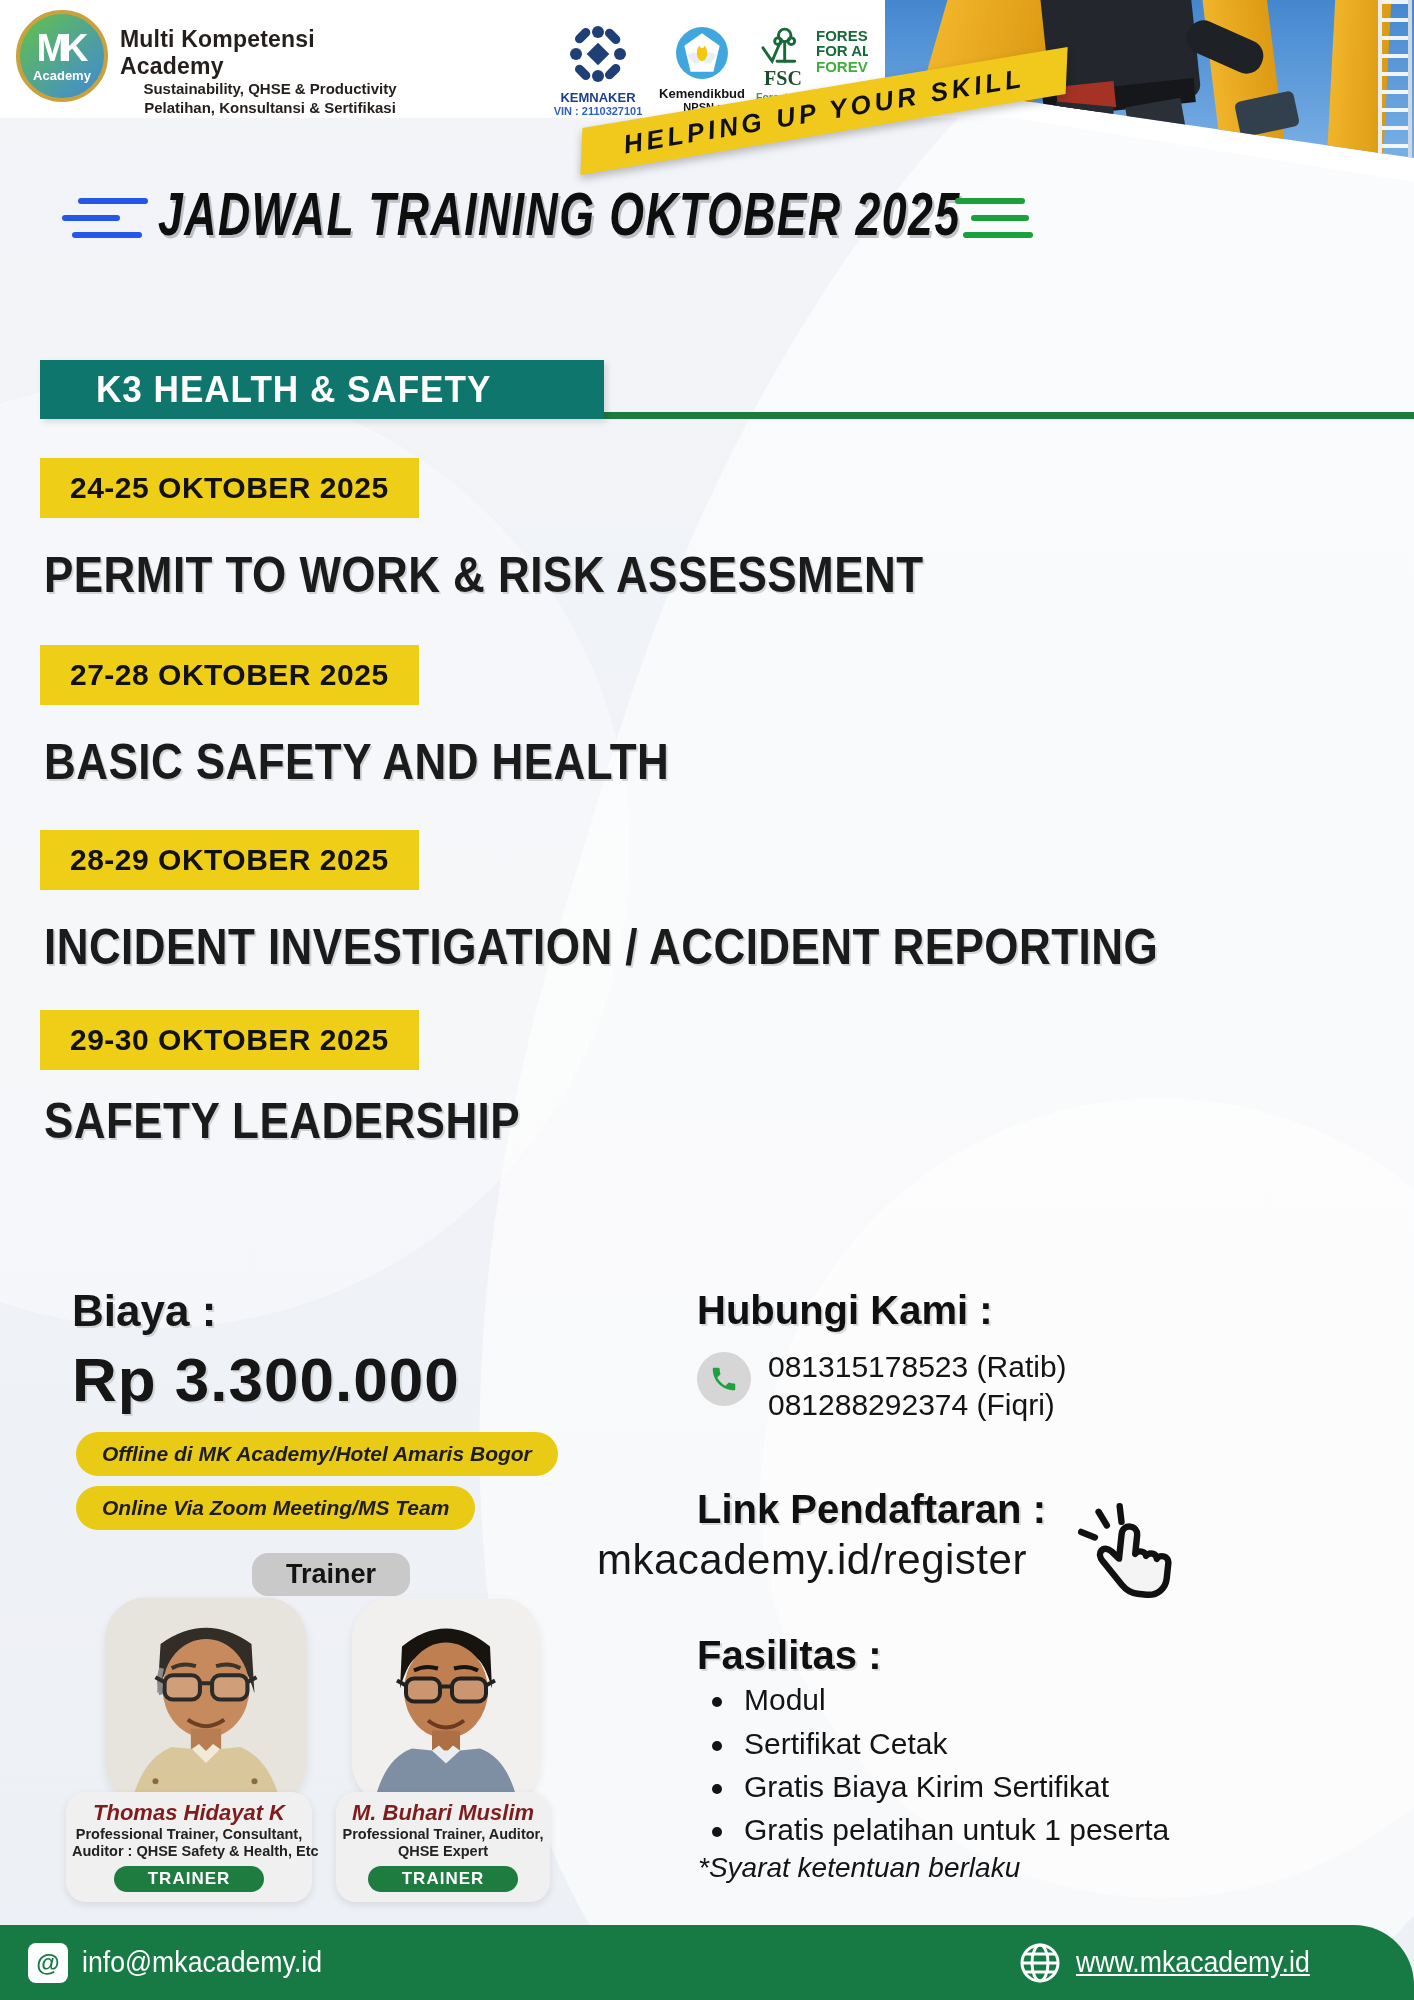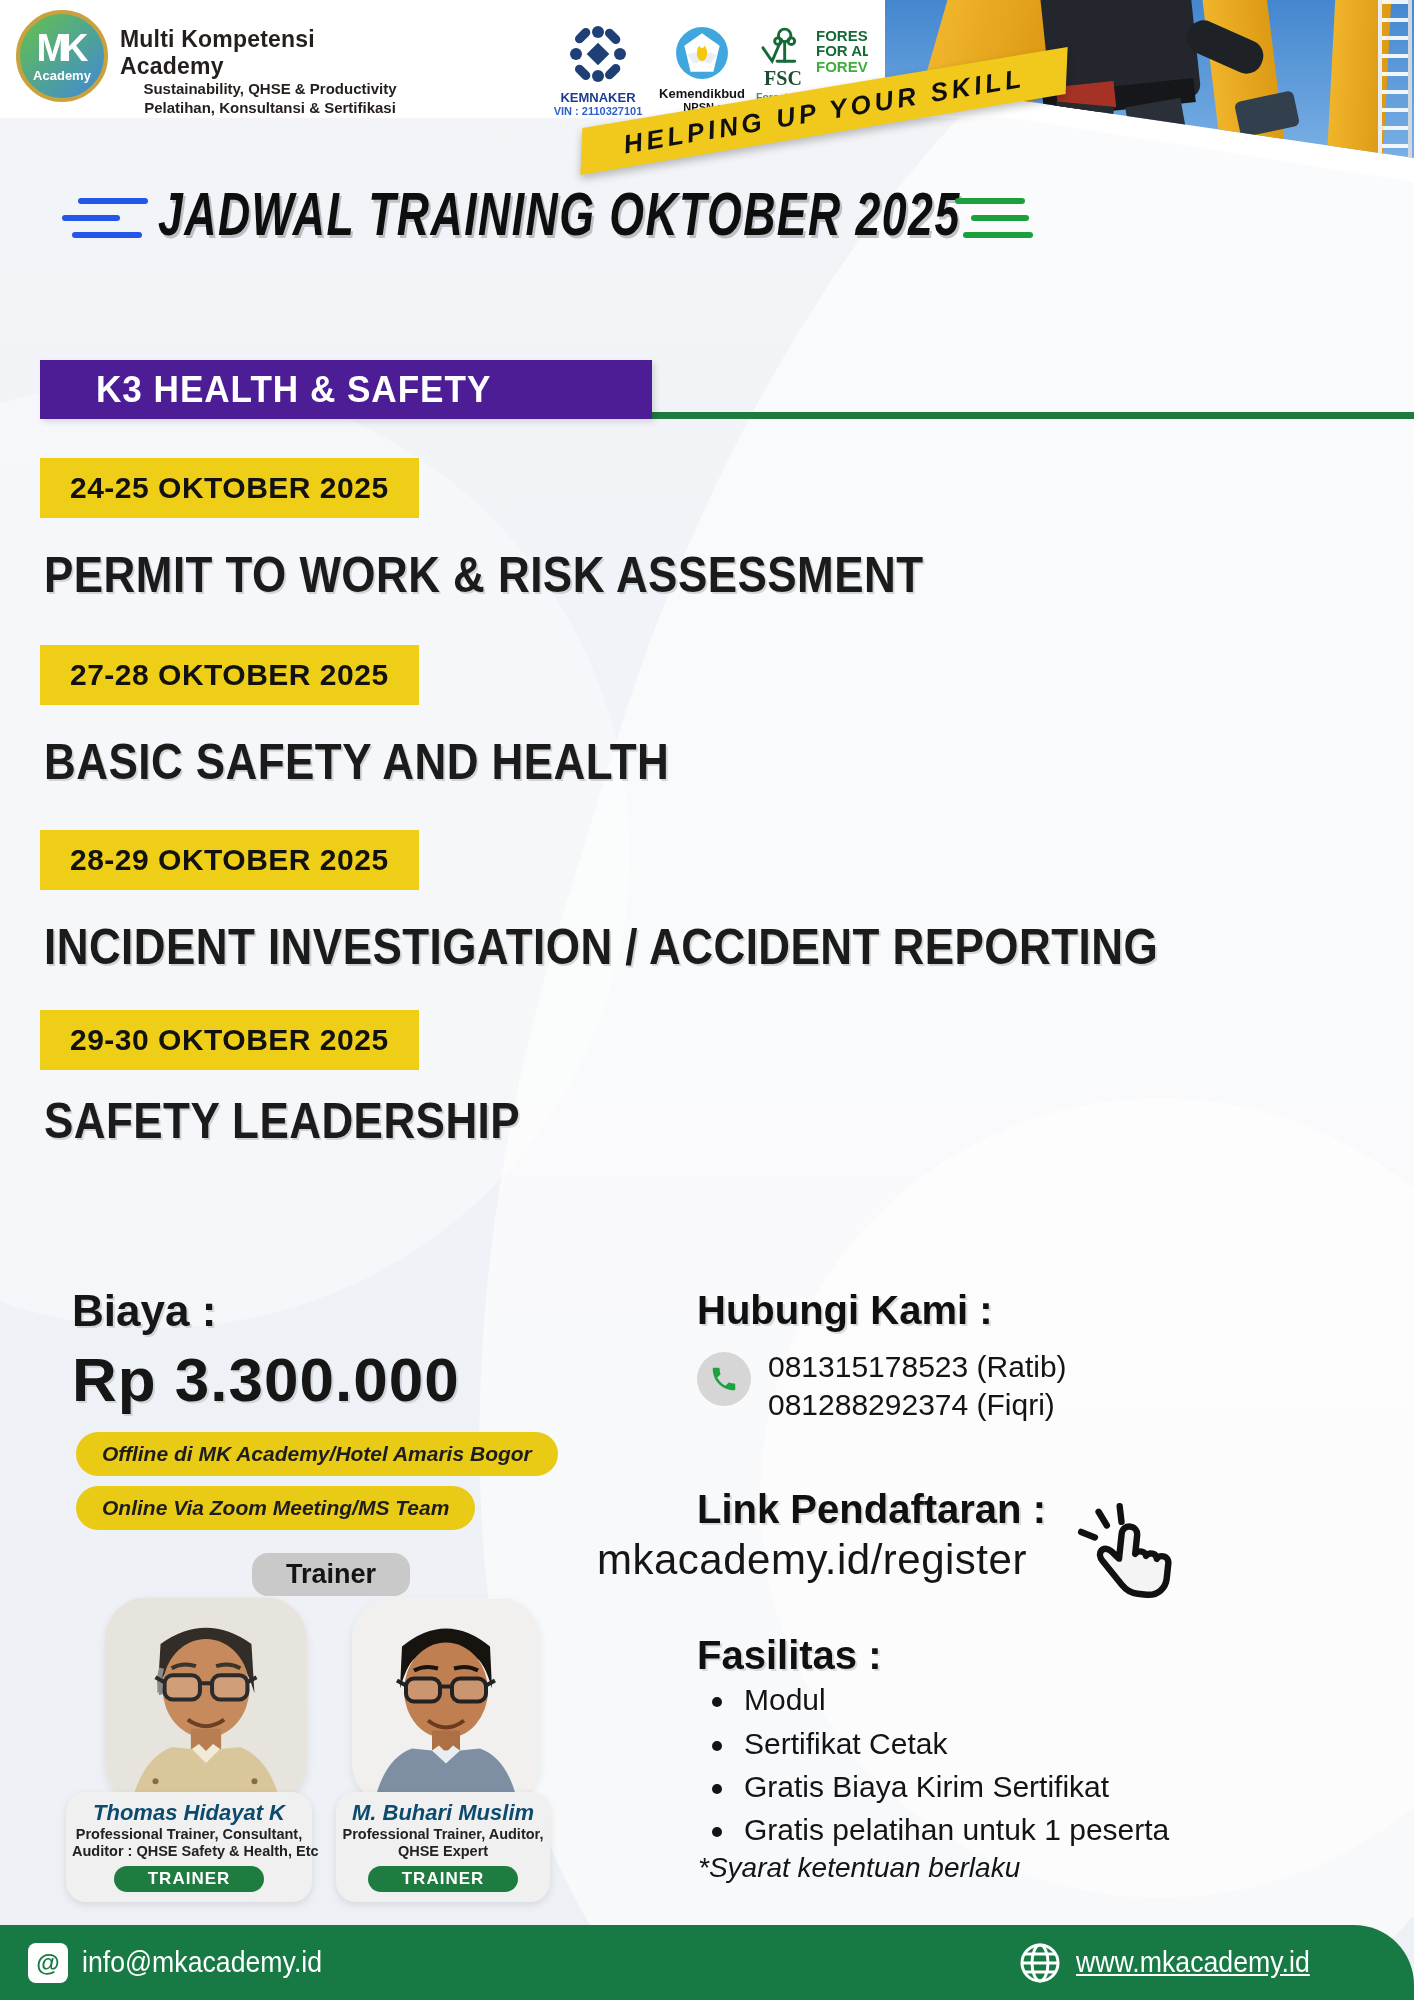--- a/index.html
+++ b/index.html
@@ -69,21 +69,21 @@
   .lines{position:absolute;display:flex;flex-direction:column;gap:11px;}
   .lines i{display:block;height:6px;border-radius:3px;}
   .lines-blue{left:62px;top:198px;}
   .lines-blue i{background:#2456e8;}
   .lines-green{left:955px;top:198px;}
   .lines-green i{background:#1ca03c;}
   .b1{width:70px;margin-left:16px;} .b2{width:58px;margin-left:0;} .b3{width:70px;margin-left:10px;}
   .g1{width:70px;margin-left:0;} .g2{width:58px;margin-left:16px;} .g3{width:70px;margin-left:8px;}
   
   .cat-underline{position:absolute;left:480px;top:412px;width:934px;height:7px;background:#1e7a3e;z-index:3;}
-  .cat-banner{position:absolute;left:40px;top:360px;width:612px;height:59px;background:#4c1d95;z-index:4;
+  .cat-banner{position:absolute;left:40px;top:360px;width:564px;height:59px;background:#0f766e;z-index:4;
       display:flex;align-items:center;padding-left:56px;box-sizing:border-box;box-shadow:3px 3px 6px rgba(0,0,0,.12);}
   .cat-banner span{font-size:37px;font-weight:800;color:#fff;letter-spacing:1px;transform:scaleX(.95);transform-origin:left center;white-space:nowrap;}
   
   .date-badge{position:absolute;left:40px;height:60px;background:#efce17;z-index:4;
       display:flex;align-items:center;padding:0 30px;}
   .date-badge span{font-size:30px;font-weight:800;color:#121212;letter-spacing:.5px;white-space:nowrap;}
   .course{position:absolute;left:44px;z-index:4;font-size:50px;font-weight:700;color:#1b1b1b;white-space:nowrap;
       transform:scaleX(.88);transform-origin:left center;letter-spacing:.5px;text-shadow:2px 2px 0 rgba(140,145,150,.35);}
   
   .biaya-label{position:absolute;left:72px;top:1286px;font-size:44px;font-weight:800;z-index:4;text-shadow:2px 2px 0 rgba(140,145,150,.3);}
@@ -94,21 +94,21 @@
   
   .trainer-pill{position:absolute;left:252px;top:1553px;background:#c9c9c9;border-radius:16px;z-index:4;
       padding:6px 34px;font-size:27px;font-weight:800;color:#141414;}
   .tphoto{position:absolute;top:1597px;border-radius:42px;overflow:hidden;z-index:4;box-shadow:0 4px 10px rgba(0,0,0,.08);}
   .tphoto1{left:105px;width:202px;height:208px;}
   .tphoto2{left:352px;width:188px;height:208px;}
   .tlabel{position:absolute;top:1792px;background:#f0f0f0;border-radius:20px;z-index:5;text-align:center;
       padding:8px 6px 10px 6px;box-sizing:border-box;box-shadow:0 3px 8px rgba(0,0,0,.1);}
   .tlabel1{left:66px;width:246px;}
   .tlabel2{left:336px;width:214px;}
-  .tname{font-size:22px;font-weight:800;font-style:italic;color:#0c4a6e;white-space:nowrap;}
+  .tname{font-size:22px;font-weight:800;font-style:italic;color:#7f1d1d;white-space:nowrap;}
   .trole{font-size:14.5px;font-weight:700;color:#222;line-height:1.2;white-space:nowrap;}
   .tbadge{margin:5px auto 0;width:150px;height:26px;background:#1e7c41;border-radius:15px;color:#fff;
       font-size:17px;font-weight:800;line-height:26px;letter-spacing:1px;}
   
   .rc-head{position:absolute;left:697px;z-index:4;font-size:40px;font-weight:800;color:#101010;text-shadow:2px 2px 0 rgba(140,145,150,.3);}
   .hubungi{top:1288px;} .linkdaftar{top:1487px;} .fasilitas{top:1633px;}
   .phone-circle{position:absolute;left:697px;top:1352px;width:54px;height:54px;border-radius:50%;background:#d6d6d6;z-index:4;
       display:flex;align-items:center;justify-content:center;}
   .phone-line{position:absolute;left:768px;z-index:4;font-size:30px;color:#141414;white-space:nowrap;}
   .phone1{top:1350px;} .phone2{top:1388px;}

